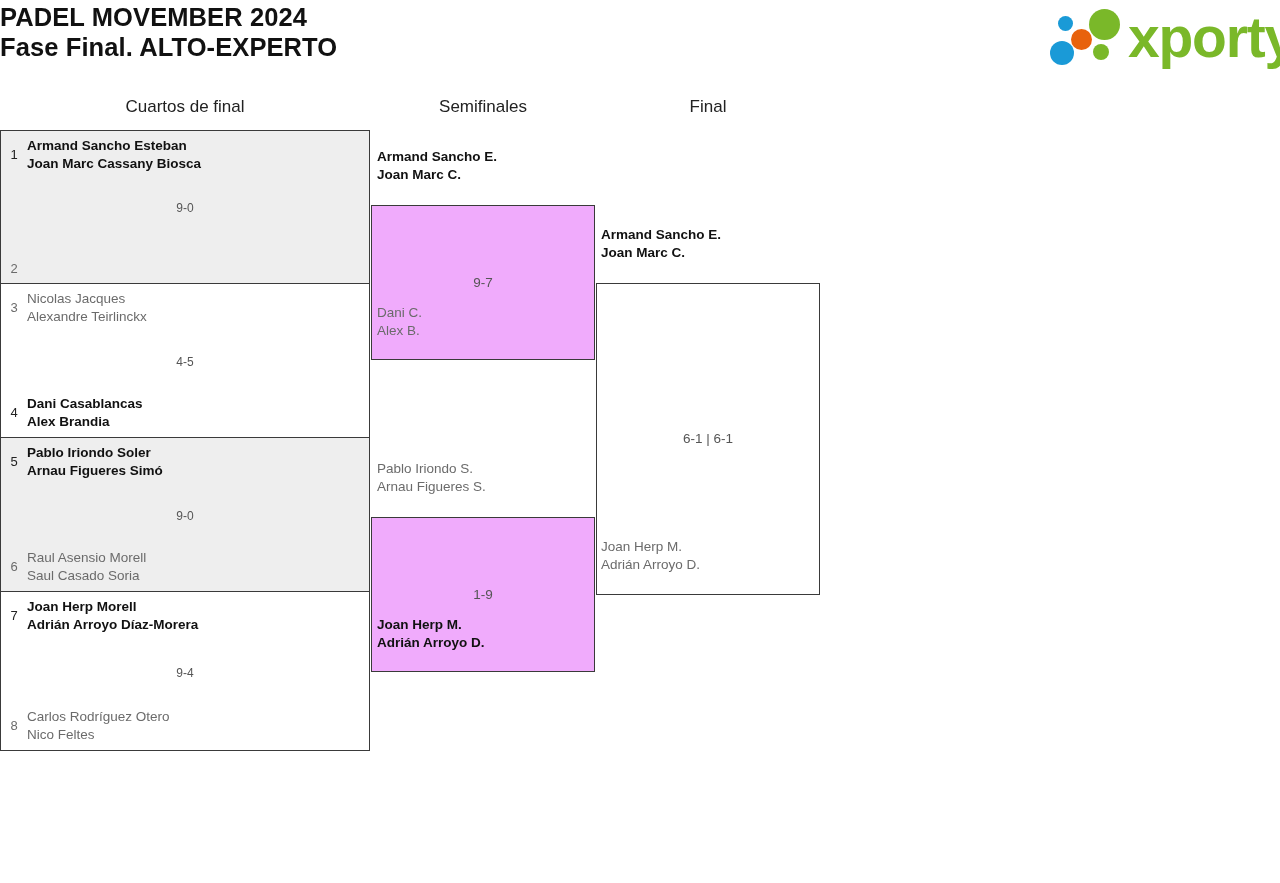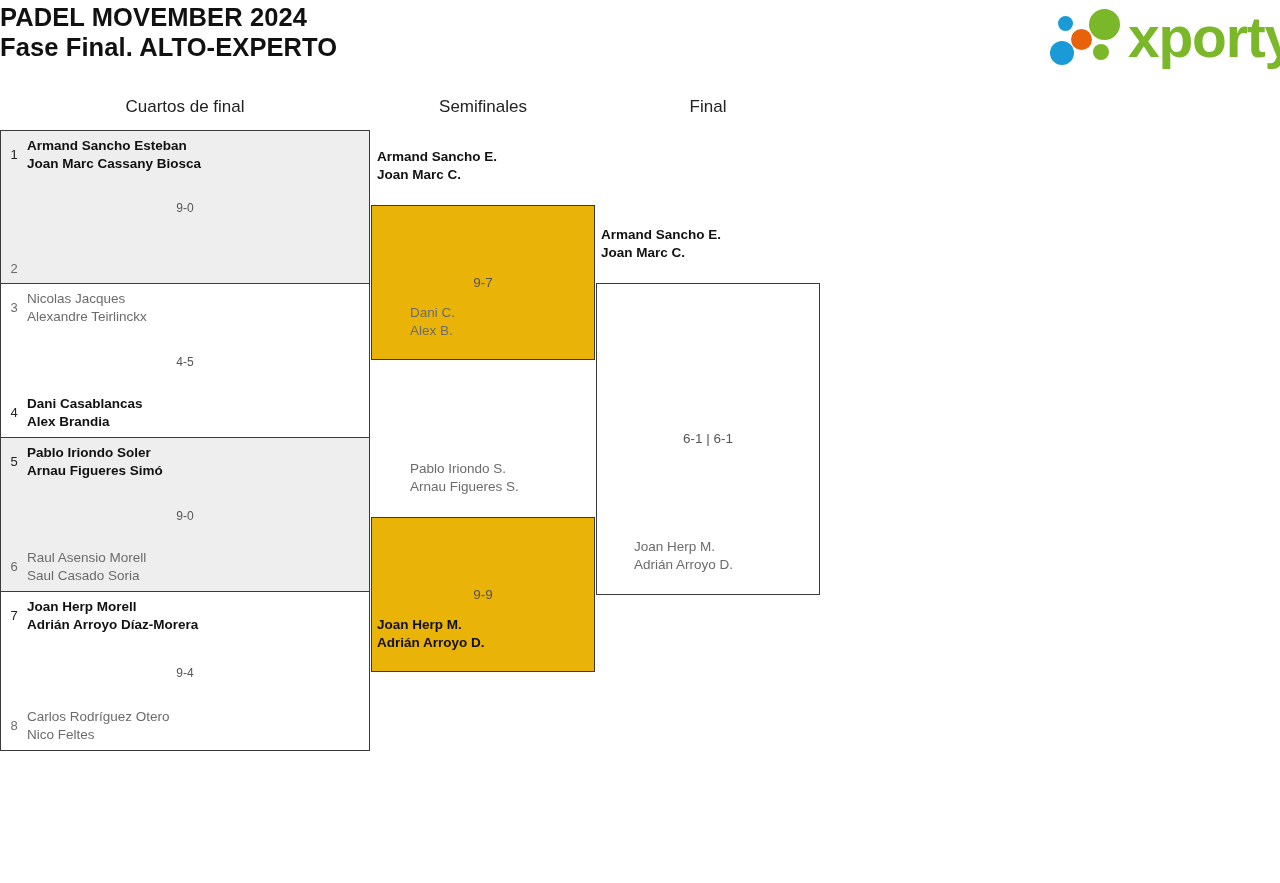--- a/index.html
+++ b/index.html
@@ -84,21 +84,21 @@
   .loser  .seed { color: #6b6b6b; }
 
   .qf-score {
     position: absolute; left: 26px; width: 316px; text-align: center;
     font-size: 12px; color: #555555; line-height: 18px;
   }
 
   
   .sf-box {
     position: absolute; left: 371px; width: 224px;
-    border: 1px solid #3a3a3a; background: #eab308;
+    border: 1px solid #3a3a3a; background: #f0abfc;
   }
   .sf-1 { top: 205px; height: 155px; }
   .sf-2 { top: 517px; height: 155px; }
   .sf-score {
     position: absolute; left: 0; width: 222px; top: 50%;
     transform: translateY(-50%);
     text-align: center; font-size: 13.5px; color: #555555; line-height: 18px;
   }
 
   
@@ -111,21 +111,21 @@
     transform: translateY(-50%);
     text-align: center; font-size: 13.5px; color: #555555; line-height: 18px;
   }
 
   
   .adv {
     position: absolute; font-size: 13.5px; line-height: 18px; white-space: nowrap;
   }
   .adv .nm { display: block; white-space: nowrap; }
   .adv.winner { color: #111111; font-weight: 700; }
-  .adv.loser  { color: #6b6b6b; font-weight: 400; margin-left: 33px; }
+  .adv.loser  { color: #6b6b6b; font-weight: 400; }
 
   
   #adv-sf1-top { left: 377px; top: 148px; }
   #adv-sf1-bot { left: 377px; top: 304px; }
   #adv-sf2-top { left: 377px; top: 460px; }
   #adv-sf2-bot { left: 377px; top: 616px; }
   
   #adv-fin-top { left: 601px; top: 226px; }
   #adv-fin-bot { left: 601px; top: 538px; }
 </style>
@@ -232,21 +232,21 @@
     <div class="adv winner" id="adv-sf1-top">
       <span class="nm">Armand Sancho E.</span>
       <span class="nm">Joan Marc C.</span>
     </div>
     <div class="adv loser" id="adv-sf1-bot">
       <span class="nm">Dani C.</span>
       <span class="nm">Alex B.</span>
     </div>
 
     <div class="sf-box sf-2">
-      <div class="sf-score">9-9</div>
+      <div class="sf-score">1-9</div>
     </div>
     <div class="adv loser" id="adv-sf2-top">
       <span class="nm">Pablo Iriondo S.</span>
       <span class="nm">Arnau Figueres S.</span>
     </div>
     <div class="adv winner" id="adv-sf2-bot">
       <span class="nm">Joan Herp M.</span>
       <span class="nm">Adrián Arroyo D.</span>
     </div>
 

